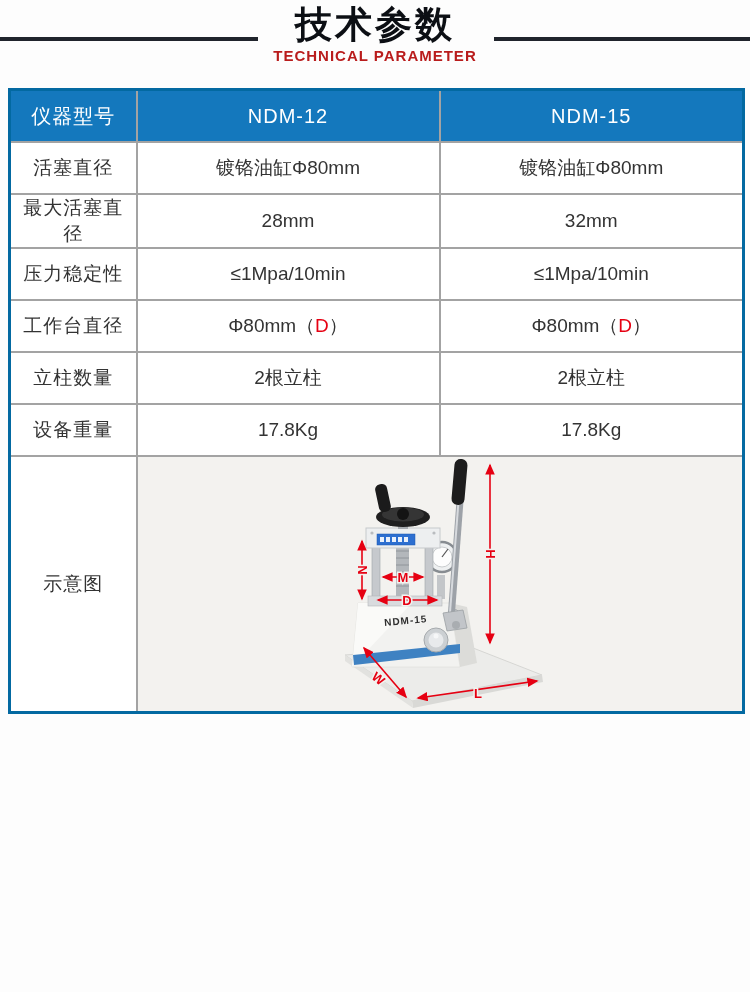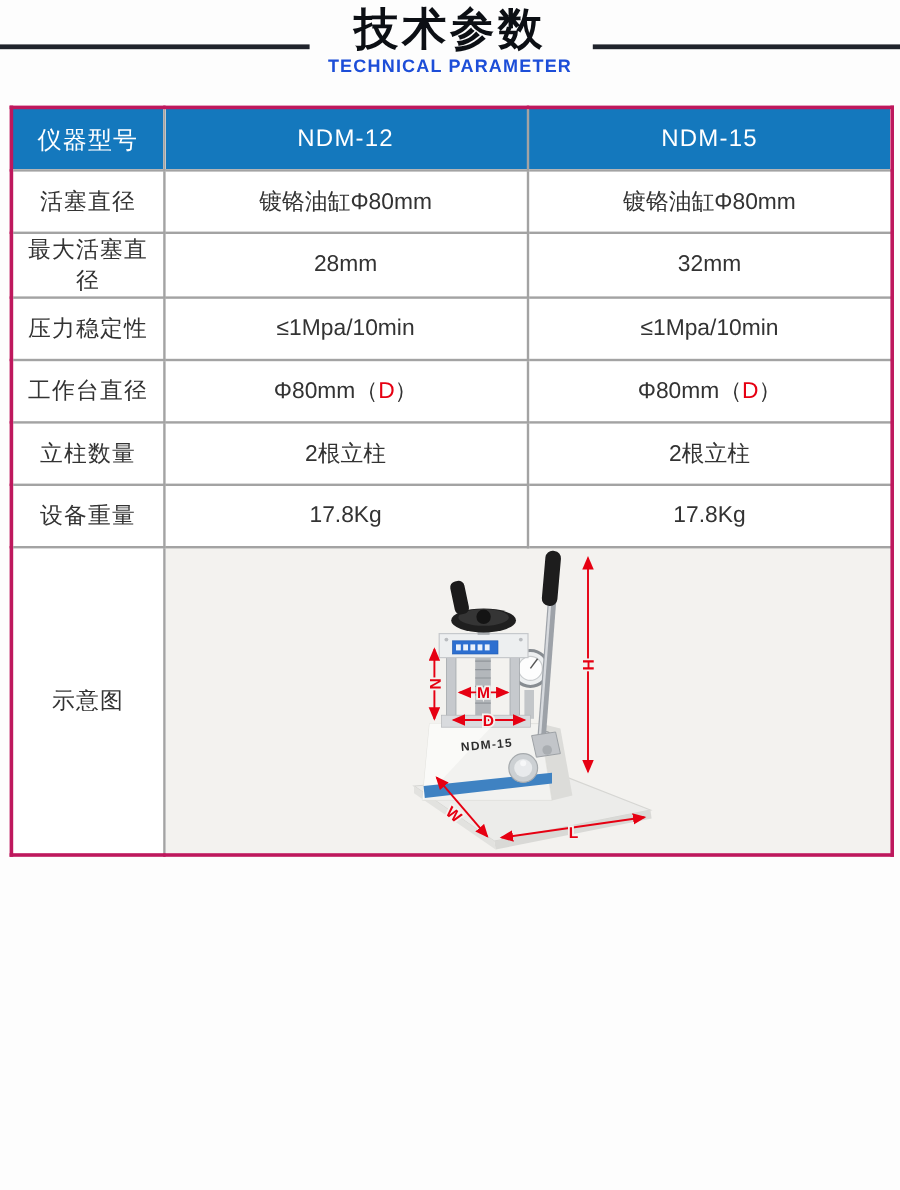--- a/index.html
+++ b/index.html
@@ -13,28 +13,28 @@
   .rule{position:absolute;top:37px;height:4px;background:#20242c;}
   .rule-left{left:0;width:258px;}
   .rule-right{left:494px;width:256px;}
   .title-zh{
     position:absolute;top:0;left:0;right:0;margin:2px;
     text-align:center;font-size:37px;font-weight:bold;color:#0c0f14;
     letter-spacing:3px;line-height:46px;
   }
   .title-en{
     position:absolute;top:47px;left:0;right:0;
-    text-align:center;font-size:15px;font-weight:bold;color:#1d4ed8;
+    text-align:center;font-size:15px;font-weight:bold;color:#b91c1c;
     letter-spacing:1px;
   }
   
   table.spec{
     position:absolute;top:88px;left:8px;width:734px;
     border-collapse:collapse;table-layout:fixed;background:#ffffff;
-    border:3px solid #be185d;
+    border:3px solid #0369a1;
   }
   table.spec th,table.spec td{
     border:2px solid #a3a3a3;text-align:center;vertical-align:middle;
     padding:0 4px;overflow:hidden;
   }
   table.spec th{
     background:#1478bd;color:#ffffff;font-size:20px;font-weight:500;
     height:50px;letter-spacing:1px;
   }
   table.spec td{font-size:19px;color:#333333;height:50px;}

